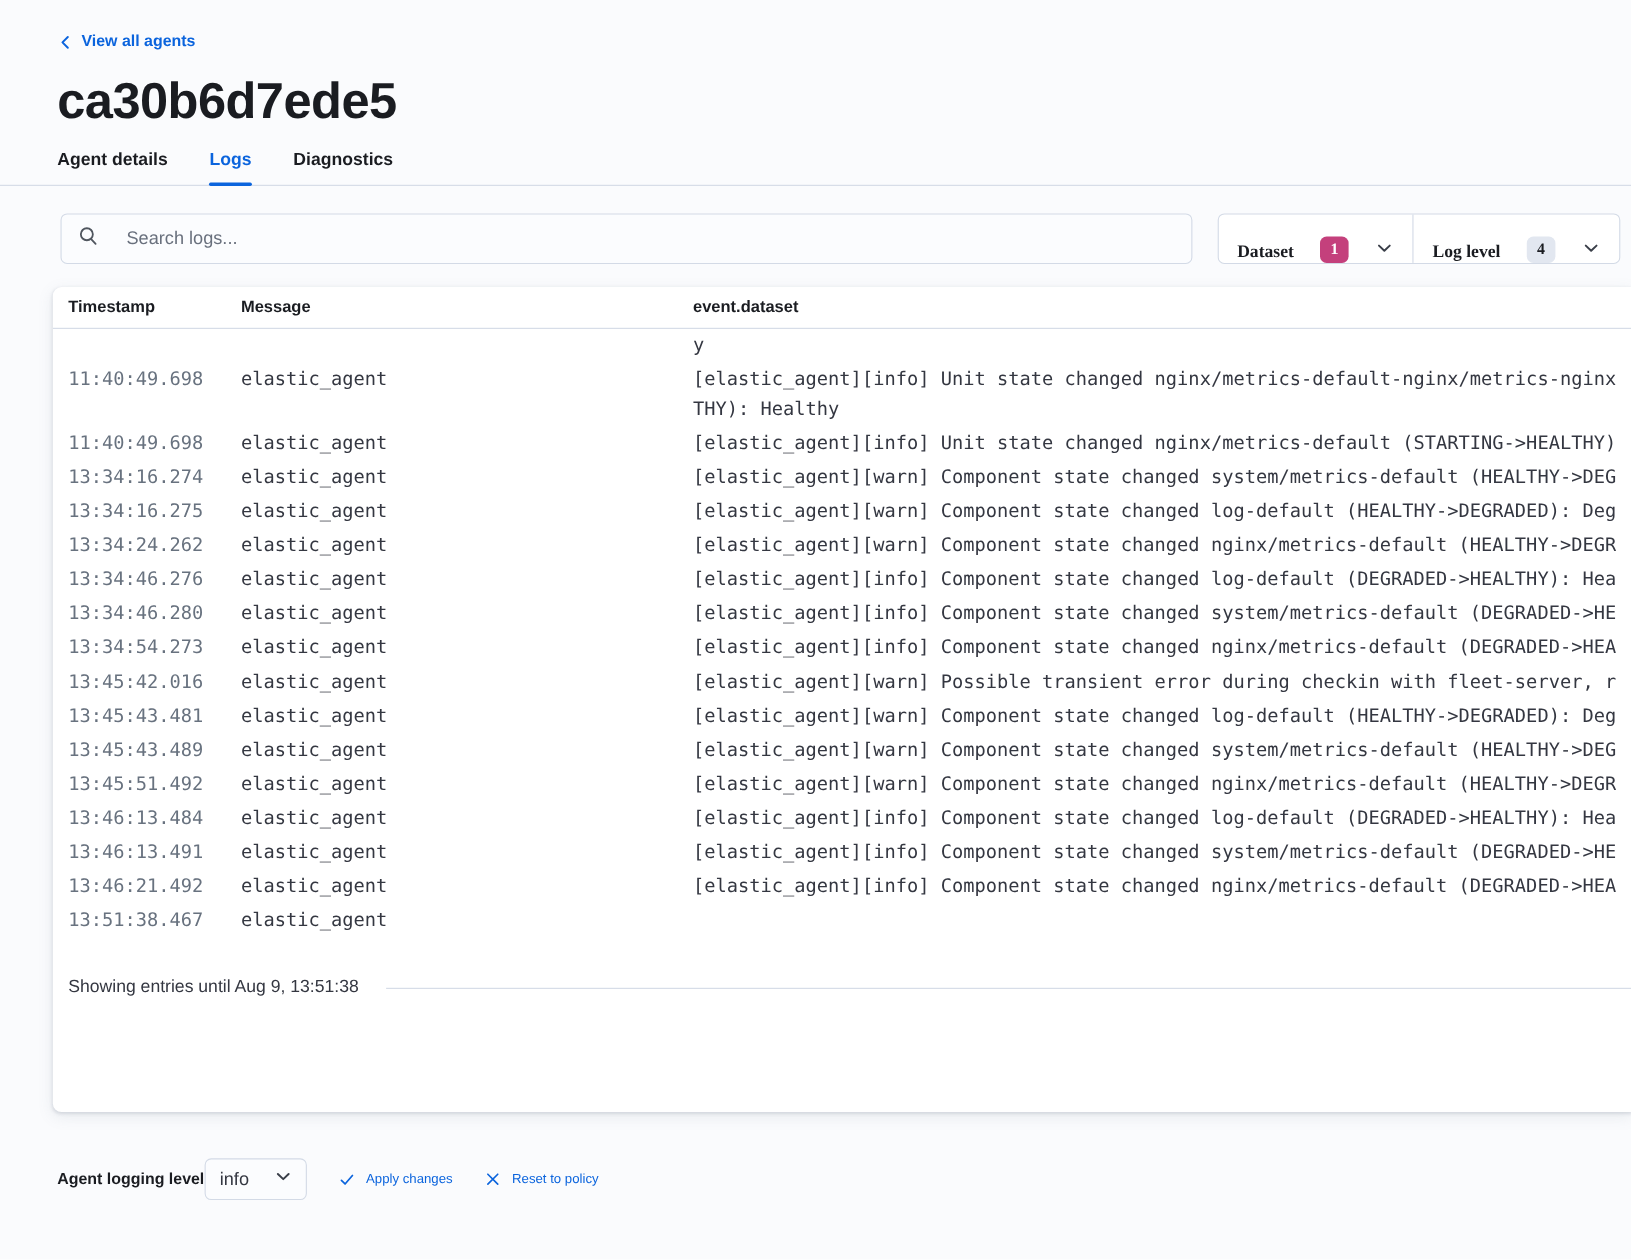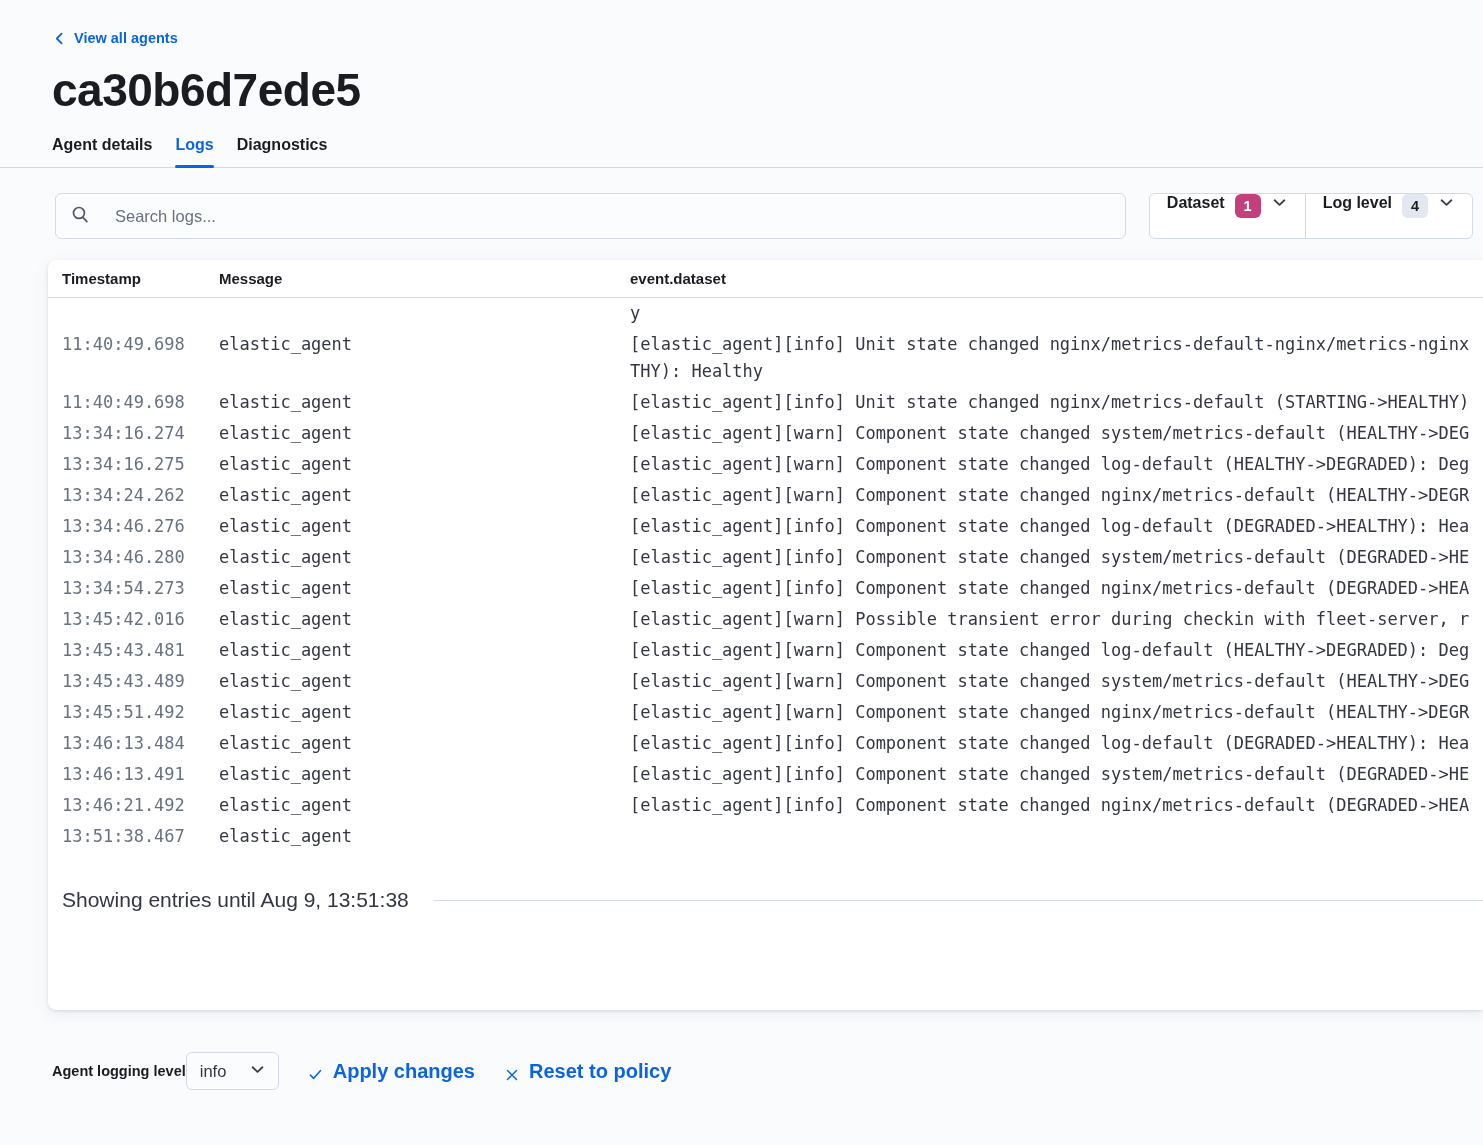--- a/index.html
+++ b/index.html
@@ -15,69 +15,69 @@
     font-family:"Liberation Sans", sans-serif;
     color:var(--text);
     position:relative;
   }
   
   .page-header{padding:30px 52px 0; border-bottom:1px solid var(--border); background:var(--page-bg);}
   .back-link{display:inline-flex; align-items:center; gap:7px; color:var(--primary);
     font-size:14.5px; font-weight:700; text-decoration:none; cursor:pointer;}
   .back-link svg{display:block;}
   h1{font-size:46px; line-height:1.1; font-weight:700; color:var(--title); margin-top:15px; letter-spacing:-.5px;}
-  .tabs{display:flex; gap:23px; margin-top:21px;}
+  .tabs{display:flex; gap:38px; margin-top:21px;}
   .tab{font-size:16px; font-weight:700; color:var(--title); padding-bottom:13px; position:relative; cursor:pointer;}
   .tab.active{color:var(--primary);}
   .tab.active::after{content:""; position:absolute; left:0; right:0; bottom:-1px; height:3px;
     background:var(--primary); border-radius:2px;}
   
   .toolbar{display:flex; align-items:center; gap:23px; padding:25px 10px 0 55px;}
   .search-box{flex:1; height:46px; background:var(--control-bg); border:1px solid var(--border);
     border-radius:6px; display:flex; align-items:center; padding:0 15px; gap:25px;}
   .search-box svg{flex:none; color:#50565f;}
   .search-box input{flex:1; border:none; outline:none; background:transparent; font-size:16.5px;
     font-family:"Liberation Sans", sans-serif; color:var(--text);}
   .search-box input::placeholder{color:var(--subdued);}
   .filter-group{height:46px; background:#fff; border:1px solid var(--border); border-radius:6px;
     display:flex; align-items:stretch; flex:none;}
-  .filter-btn{display:flex; align-items:flex-start; gap:10px; padding:0 17px; font-size:16px;
+  .filter-btn{display:flex; align-items:flex-end; gap:24px; padding:0 17px; font-size:16px;
     font-weight:700; color:var(--title); cursor:pointer; background:transparent; border:none;
-    font-family:Liberation Sans, sans-serif;}
+    font-family:Liberation Serif, serif;}
   .filter-btn + .filter-btn{border-left:1px solid var(--border);}
   .filter-btn svg{color:#3a3f49;}
   .badge{min-width:26px; height:24px; border-radius:6px; display:inline-flex; align-items:center;
     justify-content:center; font-size:14.5px; font-weight:700; padding:0 7px;}
   .badge.accent{background:var(--accent-badge-bg); color:var(--accent-badge-text);}
   .badge.default{background:var(--count-badge-bg); color:var(--title);}
   
   .panel{margin:21px 0 0 48px; width:1435px; height:750px; background:var(--panel-bg);
     border-radius:8px 0 0 8px; overflow:hidden;
     box-shadow:0 1px 3px rgba(109,120,140,.2), 0 4px 14px rgba(109,120,140,.12);}
   .thead{display:grid; grid-template-columns:157px 411px 1fr; padding:10px 14px;
     border-bottom:1px solid var(--border);}
   .th{font-size:15px; font-weight:700; color:var(--title);}
   .tbody{cursor:default;}
   .lrow{display:grid; grid-template-columns:157px 411px 1fr; padding:2px 14px;}
   .cell{font-family:"DejaVu Sans Mono", monospace; font-size:17px; line-height:27px;
     white-space:pre; overflow:hidden;}
   .cell.ts{color:var(--timestamp);}
   .cell.ds,.cell.msg{color:var(--text);}
   .table-footer{display:flex; align-items:center; gap:25px; margin:36px 0 0 14px;
-    font-size:21px; color:var(--text);}
+    font-size:16px; color:var(--text);}
   .table-footer .rule{flex:1; border-top:1px solid var(--border); height:0;}
   
   .bottom-bar{display:flex; align-items:center; margin:42px 0 0 52px;}
   .bb-label{font-size:14.5px; font-weight:700; color:var(--title); }
   .level-select{width:93px; height:38px; background:var(--control-bg); border:1px solid var(--border);
     border-radius:6px; display:flex; align-items:center; justify-content:space-between;
     padding:0 12px 0 13px; font-size:16.5px; color:var(--text); cursor:pointer; margin-right:28px;}
   .level-select svg{color:#3a3f49;}
-  .action-link{display:inline-flex; align-items:flex-end; gap:9px; color:var(--primary);
-    font-size:20px; font-weight:700; cursor:pointer; text-decoration:none; margin-right:29px;}
+  .action-link{display:inline-flex; align-items:flex-start; gap:9px; color:var(--primary);
+    font-size:12px; font-weight:400; cursor:pointer; text-decoration:none; margin-right:29px;}
   .action-link svg{display:block;}
 </style>
 </head>
 <body>
 
 <div class="page-header">
   <a class="back-link">
     <span>
       <svg width="15" height="15" viewBox="0 0 16 16">
           <path d="M10.3 2.8 5.1 8l5.2 5.2" fill="none" stroke="currentColor" stroke-width="1.9" stroke-linecap="round" stroke-linejoin="round"></path>

